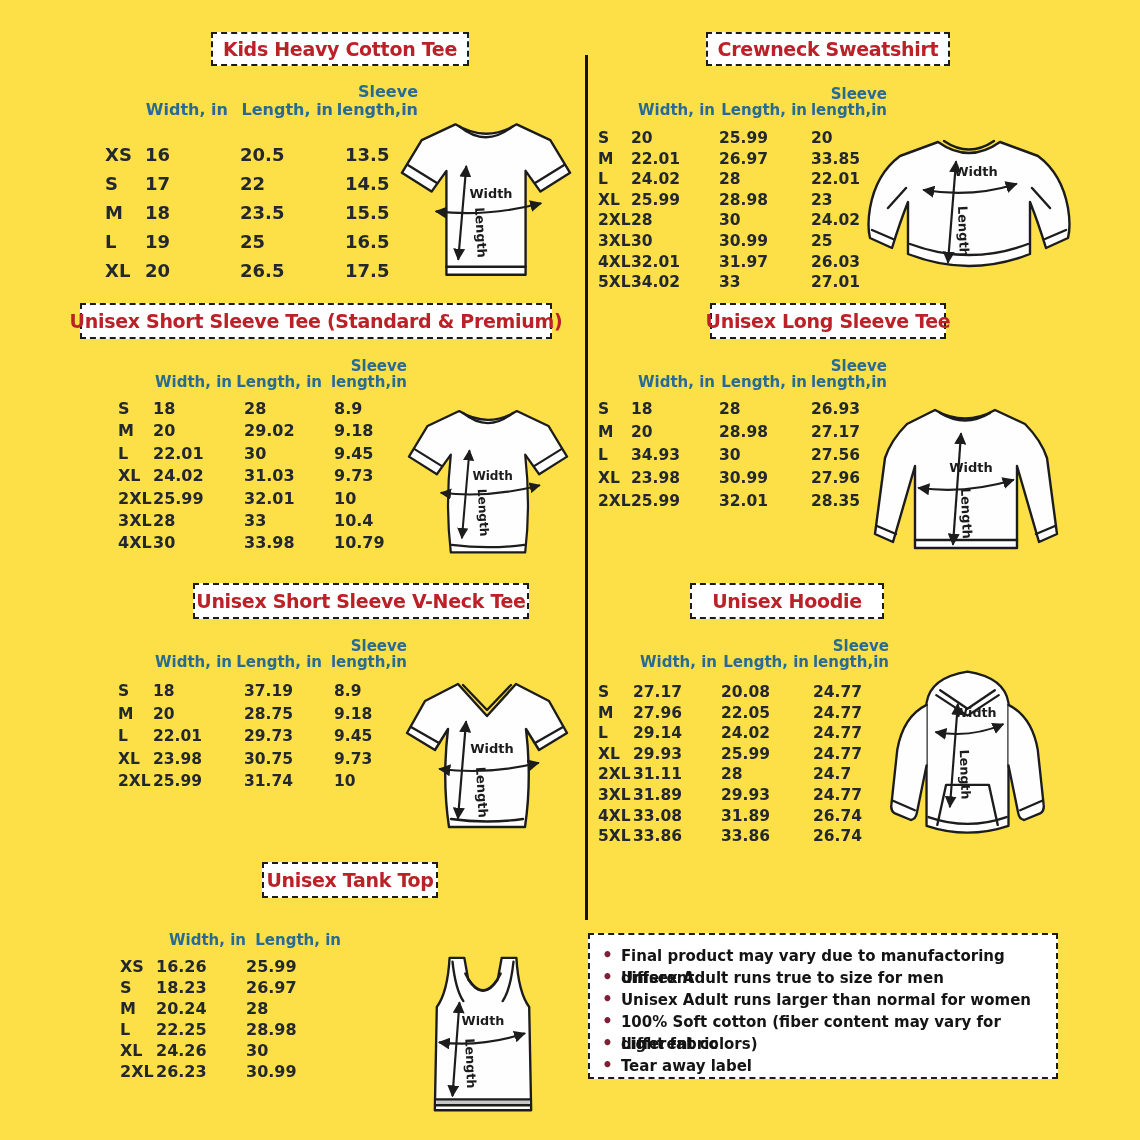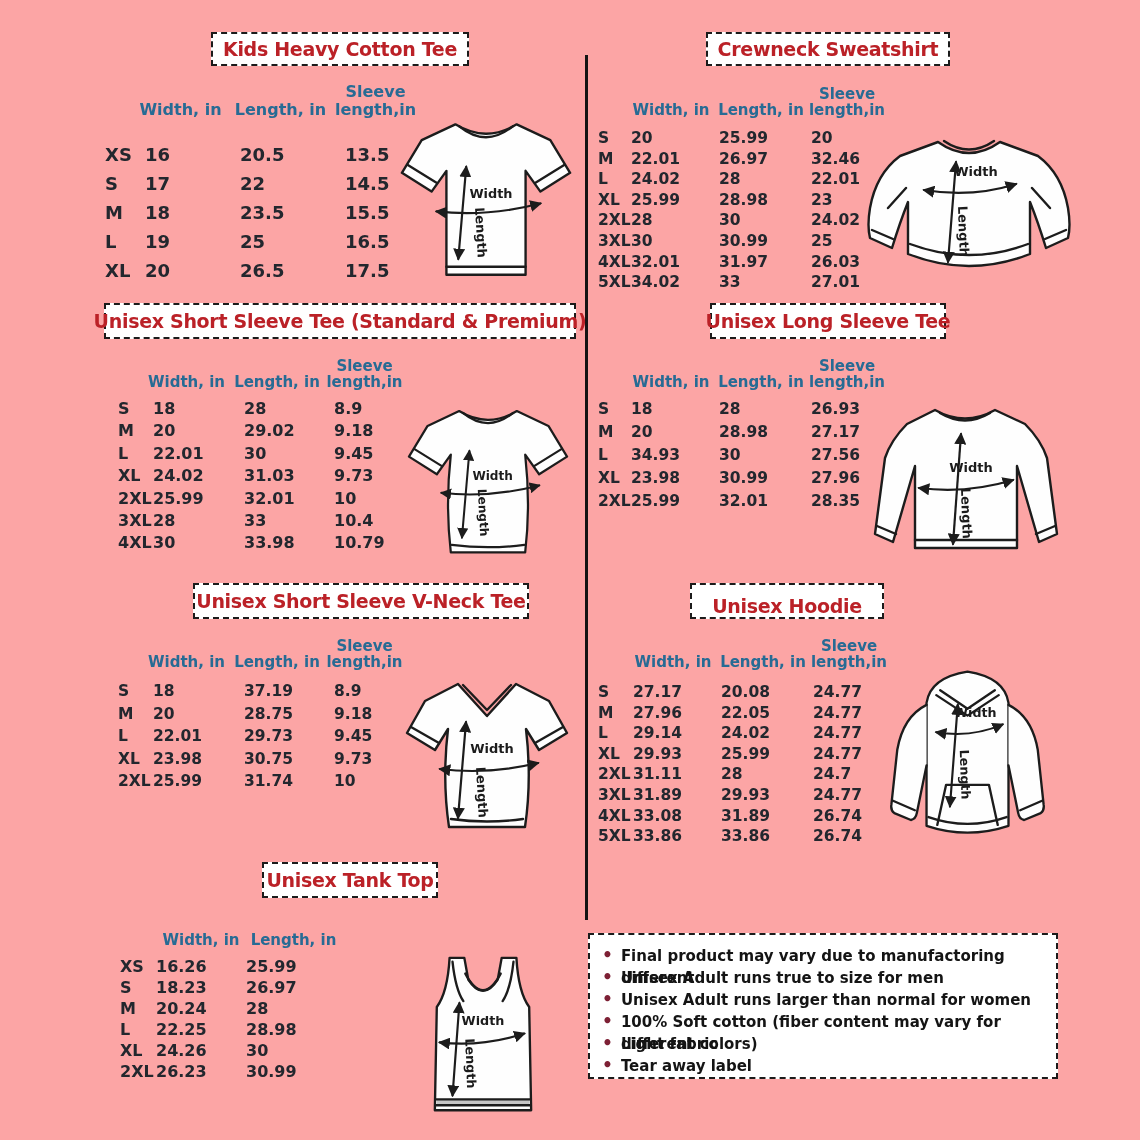--- a/index.html
+++ b/index.html
@@ -1,31 +1,31 @@
 <!DOCTYPE html>
 <html><head>
 <meta charset="utf-8">
 <style>
   html,body{margin:0;padding:0;background:#fff;}
   .canvas{
-    position:relative;width:1140px;height:1140px;background:#fca5a5;overflow:hidden;
+    position:relative;width:1140px;height:1140px;background:#fde047;overflow:hidden;
     font-family:"DejaVu Sans", sans-serif;
   }
   .divider{position:absolute;background:#141414;}
   .title-box{
     position:absolute;height:30px;border:2.5px dashed #1b1b1b;background:#fff;
     display:flex;align-items:center;justify-content:center;white-space:nowrap;
   }
   .title-box span{font-weight:700;font-size:19px;color:#bb2127;letter-spacing:-0.3px;}
   .table{position:absolute;color:#23272e;}
   .thead{
     display:grid;grid-template-columns:var(--gtc);align-items:end;height:38px;
     margin-bottom:var(--hgap,10px);color:#276b94;font-weight:700;font-size:var(--hfs,15px);
   }
-  .th{white-space:pre-line;text-align:center;transform:translateX(var(--hoff,-10px));line-height:1.08;}
+  .th{white-space:pre-line;text-align:right;transform:translateX(var(--hoff,-10px));line-height:1.08;}
   .trow{
     display:grid;grid-template-columns:var(--gtc);height:var(--rh);line-height:var(--rh);
     font-weight:700;font-size:var(--fs,15.5px);
   }
   .tsize{padding-left:var(--spad,2px);}
   .garment{position:absolute;overflow:visible;}
   .garment path, .garment line{fill:none;stroke:#1c1c1c;stroke-width:2.4;stroke-linecap:round;stroke-linejoin:round;}
   .garment path.body{fill:#fefefe;}
   .garment path.arrow{stroke-width:2.2;marker-start:url(#ah);marker-end:url(#ah);}
   .garment text{font:700 13px "DejaVu Sans", sans-serif;fill:#1c1c1c;stroke:none;}
@@ -121,21 +121,21 @@
         <div class="trow">
           <span class="tsize">S</span>
           <span class="tcell">20</span>
           <span class="tcell">25.99</span>
           <span class="tcell">20</span>
         </div>
         <div class="trow">
           <span class="tsize">M</span>
           <span class="tcell">22.01</span>
           <span class="tcell">26.97</span>
-          <span class="tcell">32.46</span>
+          <span class="tcell">33.85</span>
         </div>
         <div class="trow">
           <span class="tsize">L</span>
           <span class="tcell">24.02</span>
           <span class="tcell">28</span>
           <span class="tcell">22.01</span>
         </div>
         <div class="trow">
           <span class="tsize">XL</span>
           <span class="tcell">25.99</span>
@@ -174,21 +174,21 @@
       <path d="M12,104 L33,113 M206,104 L185,113"></path>
       <path d="M28,82 L46,62 M190,82 L172,62"></path>
       <path class="arrow" d="M96,36 L88,136"></path>
       <path class="arrow" d="M64,64 Q112,72 156,58"></path>
       <text x="116" y="50" text-anchor="middle">Width</text>
       <text transform="translate(98,80) rotate(88)">Length</text>
     </svg>
   </section>
 
   <section>
-    <div class="title-box" style="left:104px;top:303px;width:468px;height:32px;">
+    <div class="title-box" style="left:80px;top:303px;width:468px;height:32px;">
       <span>Unisex Short Sleeve Tee (Standard &amp; Premium)</span>
     </div>
     <div class="table" style="left:108px;top:352px;--gtc:45px 91px 90px 85px;--rh:22.4px;--fs:16px;--hgap:8px;--hoff:-12px;--spad:10px;">
         <div class="thead">
           <span></span>
           <span class="th">Width, in</span>
           <span class="th">Length, in</span>
           <span class="th">Sleeve
 length,in</span>
         </div>
@@ -351,21 +351,21 @@
       <path d="M51,147 Q87,152 123,147"></path>
       <path d="M11,55 L39,71 M163,55 L135,71"></path>
       <path class="arrow" d="M66,50 L58,146"></path>
       <path class="arrow" d="M40,97 Q88,103 138,91"></path>
       <text x="92" y="81" text-anchor="middle">Width</text>
       <text transform="translate(76,95) rotate(87)">Length</text>
     </svg>
   </section>
 
   <section>
-    <div class="title-box" style="left:690px;top:583px;width:190px;height:32px;align-items:flex-end;">
+    <div class="title-box" style="left:690px;top:583px;width:190px;height:32px;">
       <span>Unisex Hoodie</span>
     </div>
     <div class="table" style="left:597px;top:632px;--gtc:36px 88px 92px 80px;--rh:20.6px;--fs:15.5px;--hgap:12px;--hoff:-4px;--spad:1px;">
         <div class="thead">
           <span></span>
           <span class="th">Width, in</span>
           <span class="th">Length, in</span>
           <span class="th">Sleeve
 length,in</span>
         </div>

